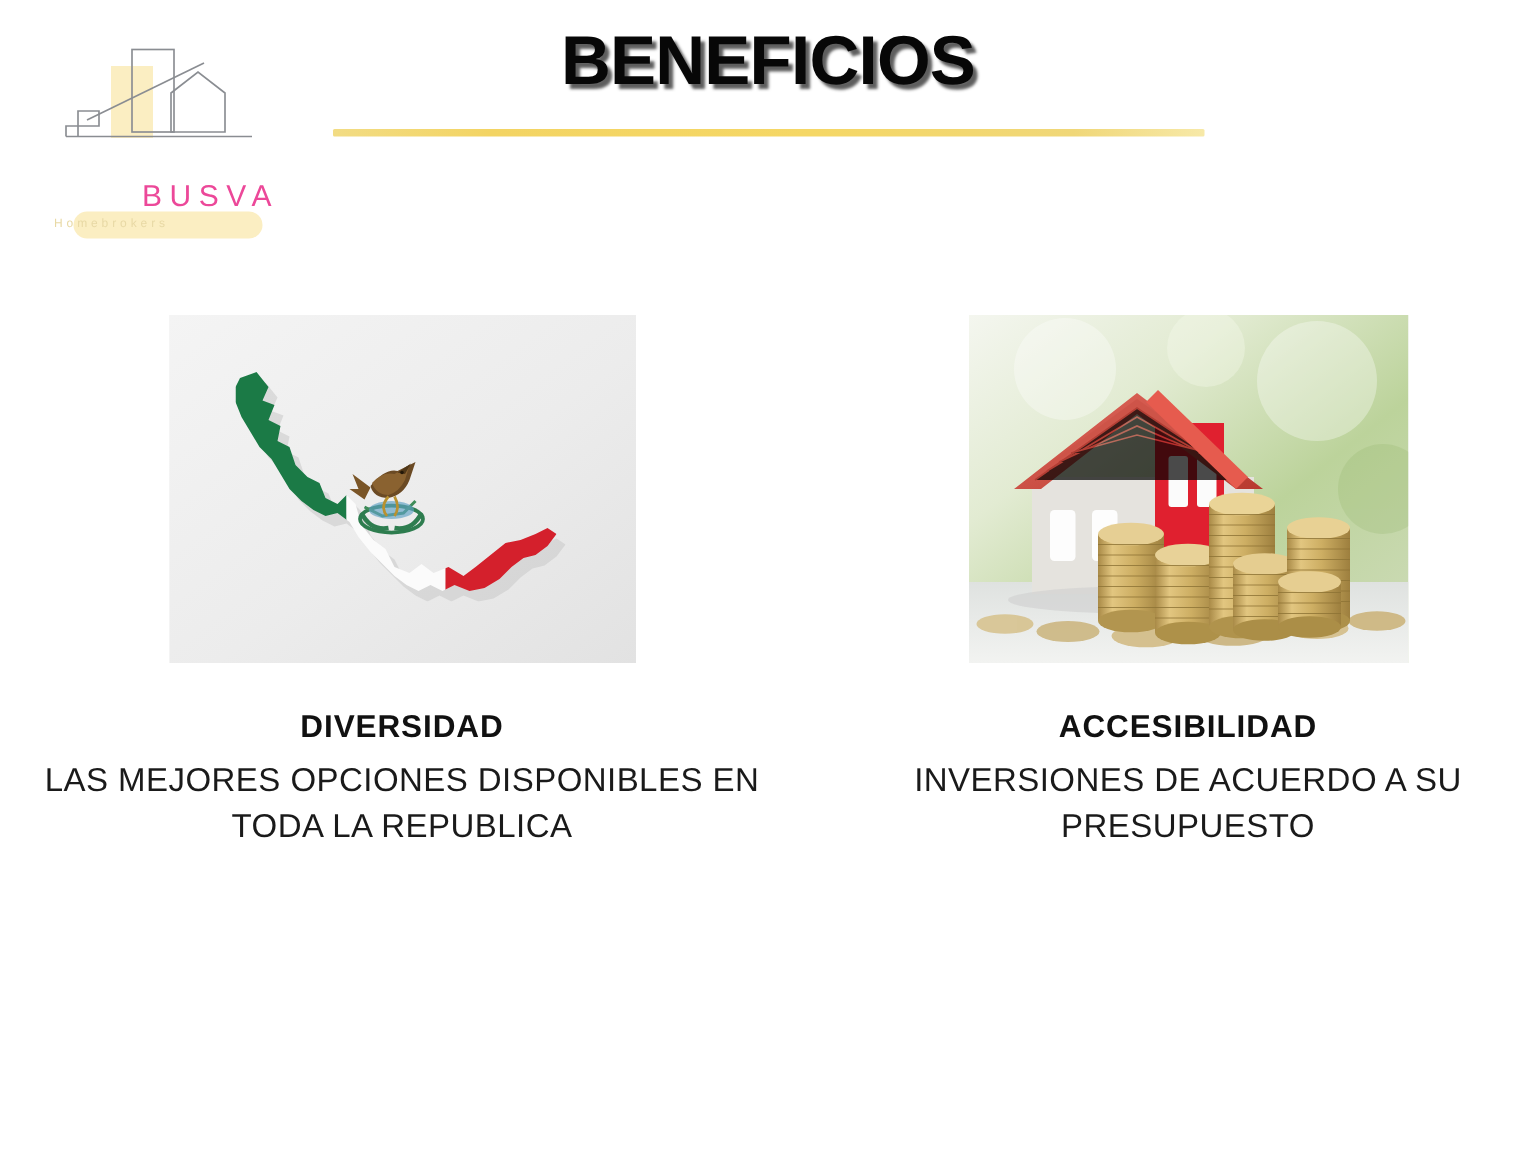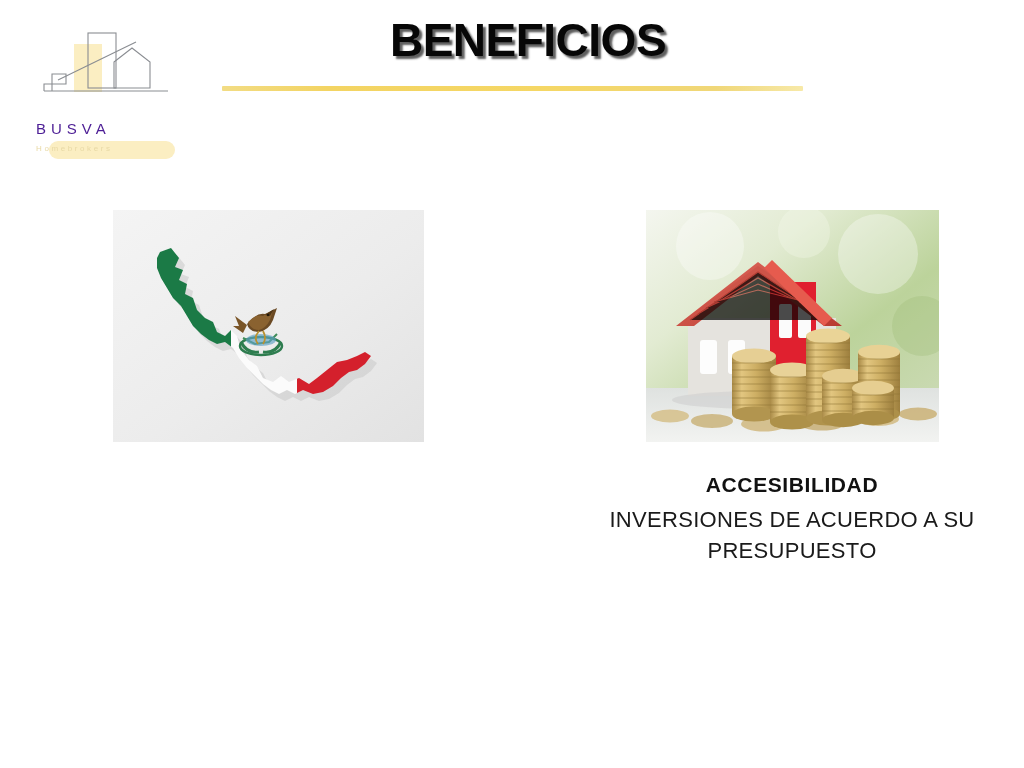--- a/index.html
+++ b/index.html
@@ -36,24 +36,24 @@
     left: 0;
     top: 0;
     width: 150px;
     height: 78px;
   }
   .logo-word {
     position: absolute;
     left: 0;
     top: 92px;
     width: 150px;
-    text-align: left;
-    font-size: 15px;
+    text-align: right;
+    font-size: 20px;
     letter-spacing: 5px;
-    color: #4c1d95;
+    color: #ec4899;
     font-weight: 400;
     font-family: "Liberation Sans", sans-serif;
   }
   .logo-pill {
     position: absolute;
     left: 13px;
     top: 113px;
     width: 126px;
     height: 18px;
     border-radius: 9px;
@@ -67,21 +67,21 @@
     text-align: left;
     font-size: 8px;
     letter-spacing: 2.6px;
     color: #e8d9a5;
     font-weight: 400;
   }
 
   
   .title {
     position: absolute;
-    left: 238px;
+    left: 222px;
     top: 16px;
     width: 580px;
     text-align: center;
     font-size: 46px;
     font-weight: bold;
     letter-spacing: -0.5px;
     color: #070707;
     font-family: "Liberation Sans", sans-serif;
     text-shadow: 3px 3px 2px rgba(40,40,40,0.75);
     line-height: 1.05;
@@ -205,20 +205,24 @@
           <path d="M-13,-6 Q-6,-14 2,-12 L12,-18 L9,-8 Q5,0 -2,2 Q-10,2 -13,-6 Z" fill="#8a6230"></path>
           <path d="M-14,-3 L-26,-12 L-22,-2 L-28,-2 L-18,5 Z" fill="#7a5527"></path>
           <path d="M4,-13 L13,-19 L9,-12 Z" fill="#4f3718"></path>
           <circle cx="7" cy="-13" r="1.2" fill="#231708"></circle>
           <path d="M-2,3 Q-8,10 -3,16" fill="none" stroke="#b9912f" stroke-width="1.8"></path>
           <path d="M2,3 Q6,10 2,16" fill="none" stroke="#b9912f" stroke-width="1.8"></path>
         </g>
       </svg>
     </div>
 
+    <div class="caption">
+      <div class="cap-title">DIVERSIDAD</div>
+      <div class="cap-body">LAS MEJORES OPCIONES DISPONIBLES EN TODA LA REPUBLICA</div>
+    </div>
   </div>
 
   <div class="col col-right">
     <div class="figure fig-house">
       <svg viewBox="0 0 293 232" xmlns="http://www.w3.org/2000/svg">
         <defs>
           <linearGradient id="bokeh" x1="0" y1="0" x2="1" y2="1">
             <stop offset="0%" stop-color="#f4f6ef"></stop>
             <stop offset="30%" stop-color="#e2ebd2"></stop>
             <stop offset="62%" stop-color="#bcd39b"></stop>

